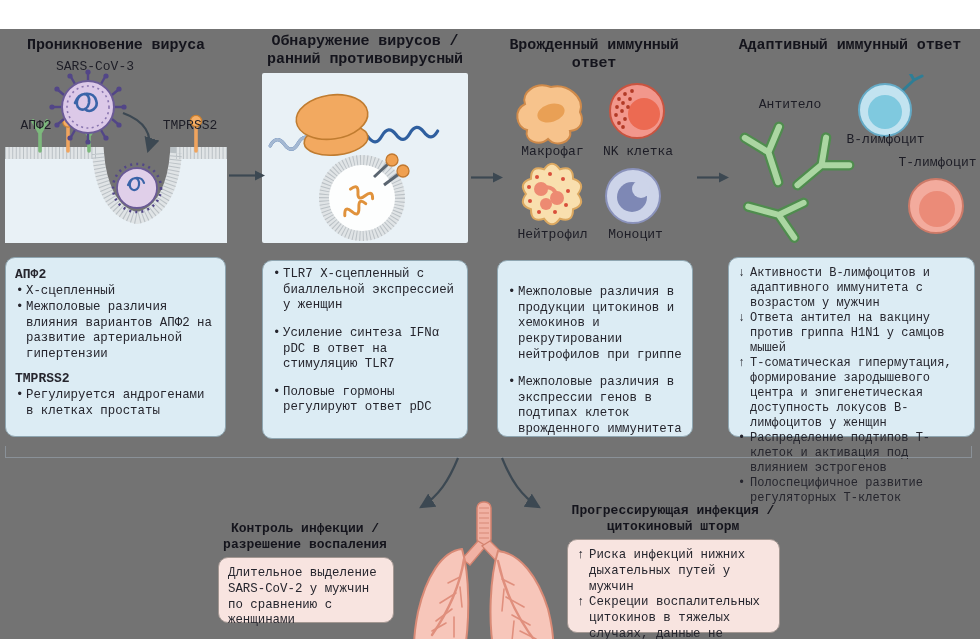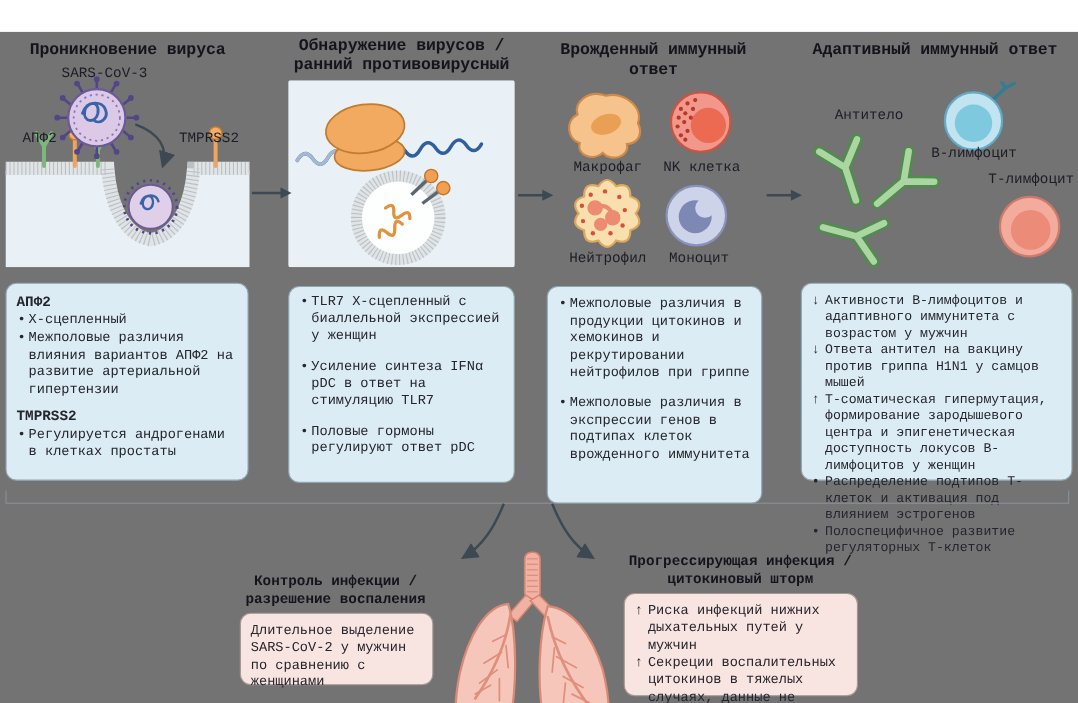--- a/index.html
+++ b/index.html
@@ -259,21 +259,21 @@
     <div class="b-head gap">TMPRSS2</div>
     <div class="bullet">Регулируется андрогенами в клетках простаты</div>
   </div>
 
   <div class="info-box" style="left:262px;top:231px;width:206px;height:179px;padding-top:6px">
     <div class="bullet">TLR7 Х-сцепленный с биаллельной экспрессией у женщин</div>
     <div class="bullet sp">Усиление синтеза IFNα pDC в ответ на стимуляцию TLR7</div>
     <div class="bullet sp">Половые гормоны регулируют ответ pDC</div>
   </div>
 
-  <div class="info-box" style="left:497px;top:231px;width:196px;height:198px;padding-top:8px">
+  <div class="info-box" style="left:497px;top:231px;width:196px;height:177px;padding-top:24px">
     <div class="bullet">Межполовые различия в продукции цитокинов и хемокинов и рекрутировании нейтрофилов при гриппе</div>
     <div class="bullet sp">Межполовые различия в экспрессии генов в подтипах клеток врожденного иммунитета</div>
   </div>
 
   <div class="info-box fz4" style="left:728px;top:228px;width:247px;height:180px">
     <div class="mk-item">
       <span class="mk">↓</span>
       <span>Активности В-лимфоцитов и адаптивного иммунитета с возрастом у мужчин</span>
     </div>
     <div class="mk-item">

